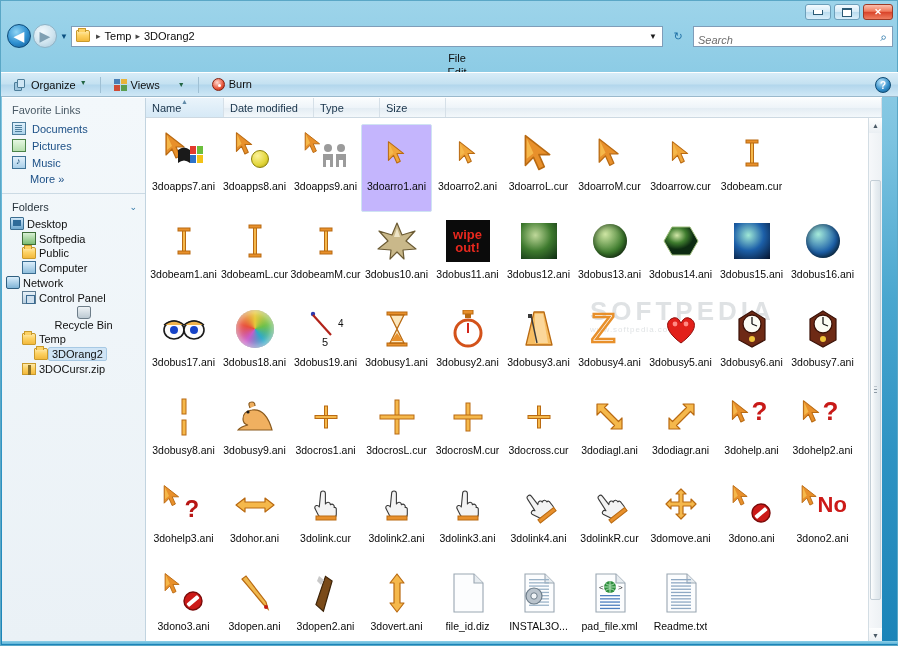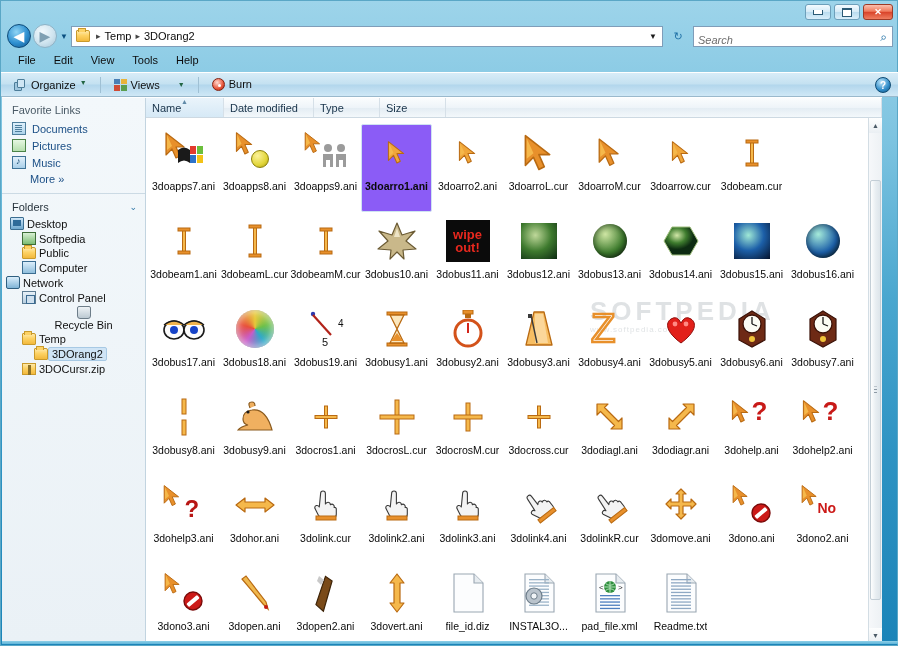--- a/index.html
+++ b/index.html
@@ -87,22 +87,22 @@
     display:flex;align-items:flex-end;padding:0 4px;
     font-size:11px;font-style:italic;color:#6d6d6d;position:relative;cursor:text;
   }
   #searchbox .mag{
     position:absolute;right:5px;top:3px;color:#1d6fa5;font-size:12px;font-style:normal;
   }
 
   
   #menubar{
     position:absolute;left:0;top:50px;width:898px;height:18px;
-    display:flex;align-items:center;gap:0;padding-left:8px;
-    font-size:11px;color:#0d0d0d;
+    display:flex;align-items:center;gap:0;padding-left:14px;
+    font-size:11px;color:#0d0d0d;flex-direction:column;
   }
   #menubar .mi{padding:1px 9px;cursor:pointer;}
 
   
   #toolbar{
     position:absolute;left:0;top:71px;width:898px;height:25px;
     background:linear-gradient(180deg,#d8ecf7 0%,#c4e1f1 48%,#b2d6ec 52%,#cfe8f6 100%);
     border-top:1px solid #fff;border-bottom:1px solid #9ab9cc;
     display:flex;align-items:center;padding-left:6px;gap:4px;
     font-size:11px;color:#0d0d0d;
@@ -215,21 +215,21 @@
     color:rgba(140,150,158,.28);pointer-events:none;user-select:none;
     font-family:"Liberation Sans",sans-serif;
   }
   #watermark small{display:block;font-size:8px;letter-spacing:1px;font-weight:normal;margin-top:-2px;}
   .row{display:flex;height:88px;}
   .cell{
     width:71px;flex:0 0 71px;
     display:flex;flex-direction:column;align-items:center;
     padding-top:4px;cursor:pointer;
   }
-  .cell.selected{background:#8b5cf6;border:1px solid #cfe3f2;border-radius:2px;padding-top:3px;font-weight:bold;}
+  .cell.selected{background:#c4b5fd;border:1px solid #cfe3f2;border-radius:2px;padding-top:3px;}
   .cell .art{height:50px;width:50px;display:flex;align-items:center;justify-content:center;position:relative;}
   .cell .nm{
     font-size:10.5px;color:#0a0a0a;margin-top:2px;text-align:center;
     white-space:nowrap;overflow:hidden;max-width:71px;line-height:12px;
   }
   .cell.selected .nm{background:transparent;}
 
   
   #vscroll{
     position:absolute;right:0;top:20px;bottom:0;width:14px;
@@ -939,21 +939,21 @@
                 </div>
                 <div class="nm">3dono.ani</div>
               </div>
               <div class="cell">
                 <div class="art">
                   <div style="position:relative;width:48px;height:42px">
       <div style="position:absolute;left:0;top:0"><svg width="21.84" height="23.400000000000002" viewBox="0 0 28 30">
     <path d="M4 2 L4 24 L10 18 L14 27 L18 25 L14 16 L22 16 Z" fill="#E8902B" stroke="#B96A12" stroke-width="1.2" stroke-linejoin="round"></path>
     <path d="M5 4 L5 19 L10 15 Z" fill="#F5B84B"></path>
                       </svg></div>
-      <span style="position:absolute;left:19px;top:16px;font-size:14px;font-weight:bold;color:#CC1A18;font-family:'Liberation Sans'">No</span>
+      <span style="position:absolute;left:19px;top:8px;font-size:22px;font-weight:bold;color:#CC1A18;font-family:'Liberation Sans'">No</span>
                   </div>
                 </div>
                 <div class="nm">3dono2.ani</div>
               </div>
             </div>
             <div class="row">
               <div class="cell">
                 <div class="art">
                   <div style="position:relative;width:44px;height:42px">
       <div style="position:absolute;left:0;top:0"><svg width="21.84" height="23.400000000000002" viewBox="0 0 28 30">

